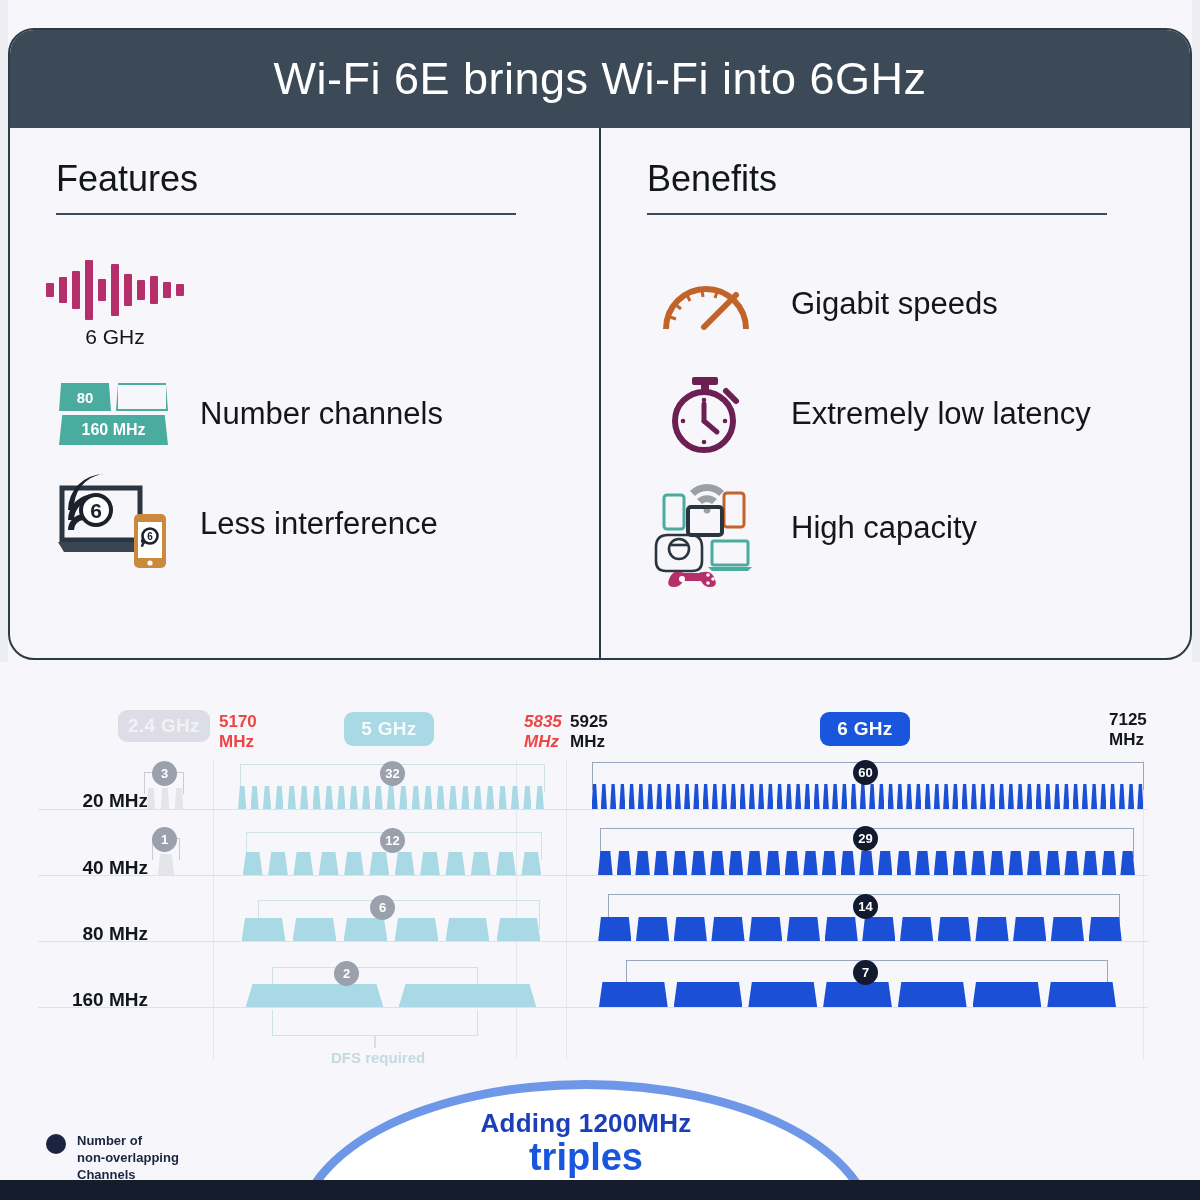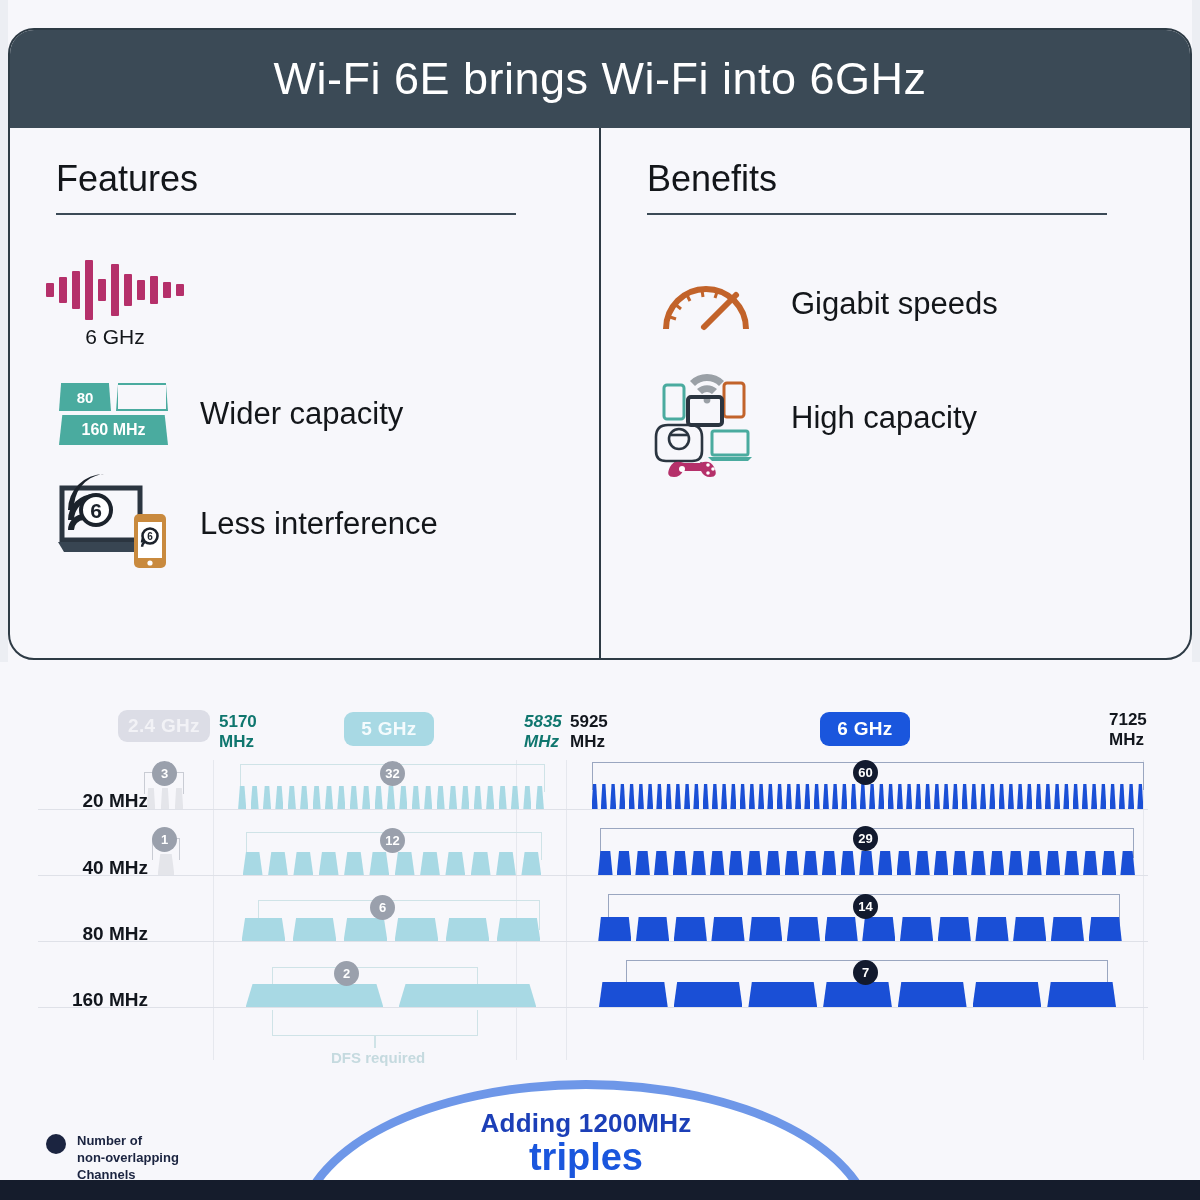--- a/index.html
+++ b/index.html
@@ -77,21 +77,21 @@
     position: absolute; border-radius: 9px; font-size: 19px; font-weight: 700;
     display: flex; align-items: center; justify-content: center; letter-spacing: .3px;
   }
   .pill-24 { background: #dcdde6; color: #f2f2f6; }
   .pill-5  { background: #a8d9e4; color: #f4fbfd; }
   .pill-6  { background: #1a56dd; color: #ffffff; }
 
   .edge-label {
     position: absolute; font-size: 17px; line-height: 1.15; font-weight: 700;
   }
-  .edge-muted { color: #0f766e; }
+  .edge-muted { color: #ef4444; }
   .edge-dark  { color: #12161d; }
 
   .row-label {
     position: absolute; font-size: 19px; color: #12161d; font-weight: 700;
     text-align: right; width: 110px;
   }
   .baseline { position: absolute; height: 1px; background: #dfe1e8; }
   .vline { position: absolute; width: 1px; background: #e6e8ee; }
 
   .badge {
@@ -177,21 +177,21 @@
           <div class="feature">
             <div class="icon-wrap">
               <div class="chan">
                 <div class="row1">
                   <div class="b80">80</div>
                   <div class="bempty"></div>
                 </div>
                 <div class="b160">160 MHz</div>
               </div>
             </div>
-            <div class="label">Wider capacity</div>
+            <div class="label">Number channels</div>
           </div>
 
           <div class="feature">
             <div class="icon-wrap">
               <svg class="svgicon" width="118" height="100" viewBox="0 0 118 100">
                 <rect x="6" y="14" width="78" height="52" fill="none" stroke="#2b3540" stroke-width="5"></rect>
                 <path d="M2 68 h88 l-6 10 H8 Z" fill="#384552"></path>
                 <g fill="#1b222b">
                   <path d="M12 56 a16 16 0 0 1 16 -16 v6 a10 10 0 0 0 -10 10 Z"></path>
                   <path d="M12 46 a26 26 0 0 1 26 -26 v6 a20 20 0 0 0 -20 20 Z"></path>
@@ -231,20 +231,39 @@
                   <line x1="27" y1="22" x2="30" y2="28"></line>
                   <line x1="42" y1="17" x2="43" y2="24"></line>
                   <line x1="57" y1="19" x2="55" y2="25"></line>
                 </g>
                 <line x1="44" y1="54" x2="76" y2="22" stroke="#c2632a" stroke-width="6" stroke-linecap="round"></line>
               </svg>
             </div>
             <div class="label">Gigabit speeds</div>
           </div>
 
+          <div class="feature">
+            <div class="icon-wrap">
+              <svg class="svgicon" width="84" height="90" viewBox="0 0 84 90">
+                <circle cx="40" cy="52" r="29" fill="none" stroke="#6b1f52" stroke-width="6"></circle>
+                <rect x="28" y="8" width="26" height="8" rx="2" fill="#6b1f52"></rect>
+                <rect x="37" y="14" width="8" height="10" fill="#6b1f52"></rect>
+                <path d="M62 22 l10 10" stroke="#6b1f52" stroke-width="6" stroke-linecap="round"></path>
+                <line x1="40" y1="52" x2="40" y2="35" stroke="#6b1f52" stroke-width="5" stroke-linecap="round"></line>
+                <line x1="40" y1="52" x2="53" y2="63" stroke="#6b1f52" stroke-width="5" stroke-linecap="round"></line>
+                <g fill="#6b1f52">
+                  <circle cx="40" cy="31" r="2.3"></circle>
+                    <circle cx="61" cy="52" r="2.3"></circle>
+                  <circle cx="40" cy="73" r="2.3"></circle>
+                    <circle cx="19" cy="52" r="2.3"></circle>
+                </g>
+              </svg>
+            </div>
+            <div class="label">Extremely low latency</div>
+          </div>
 
           <div class="feature">
             <div class="icon-wrap">
               <svg class="svgicon" width="112" height="118" viewBox="0 0 112 118">
                 <g fill="#9aa0a6">
                   <path d="M40 22 a24 24 0 0 1 34 0 l-5 5 a17 17 0 0 0 -24 0 Z"></path>
                   <path d="M47 30 a15 15 0 0 1 20 0 l-5 5 a8 8 0 0 0 -10 0 Z"></path>
                   <circle cx="57" cy="41" r="3.4"></circle>
                 </g>
                 <rect x="14" y="26" width="20" height="34" rx="3" fill="none" stroke="#4aab9f" stroke-width="3"></rect>

